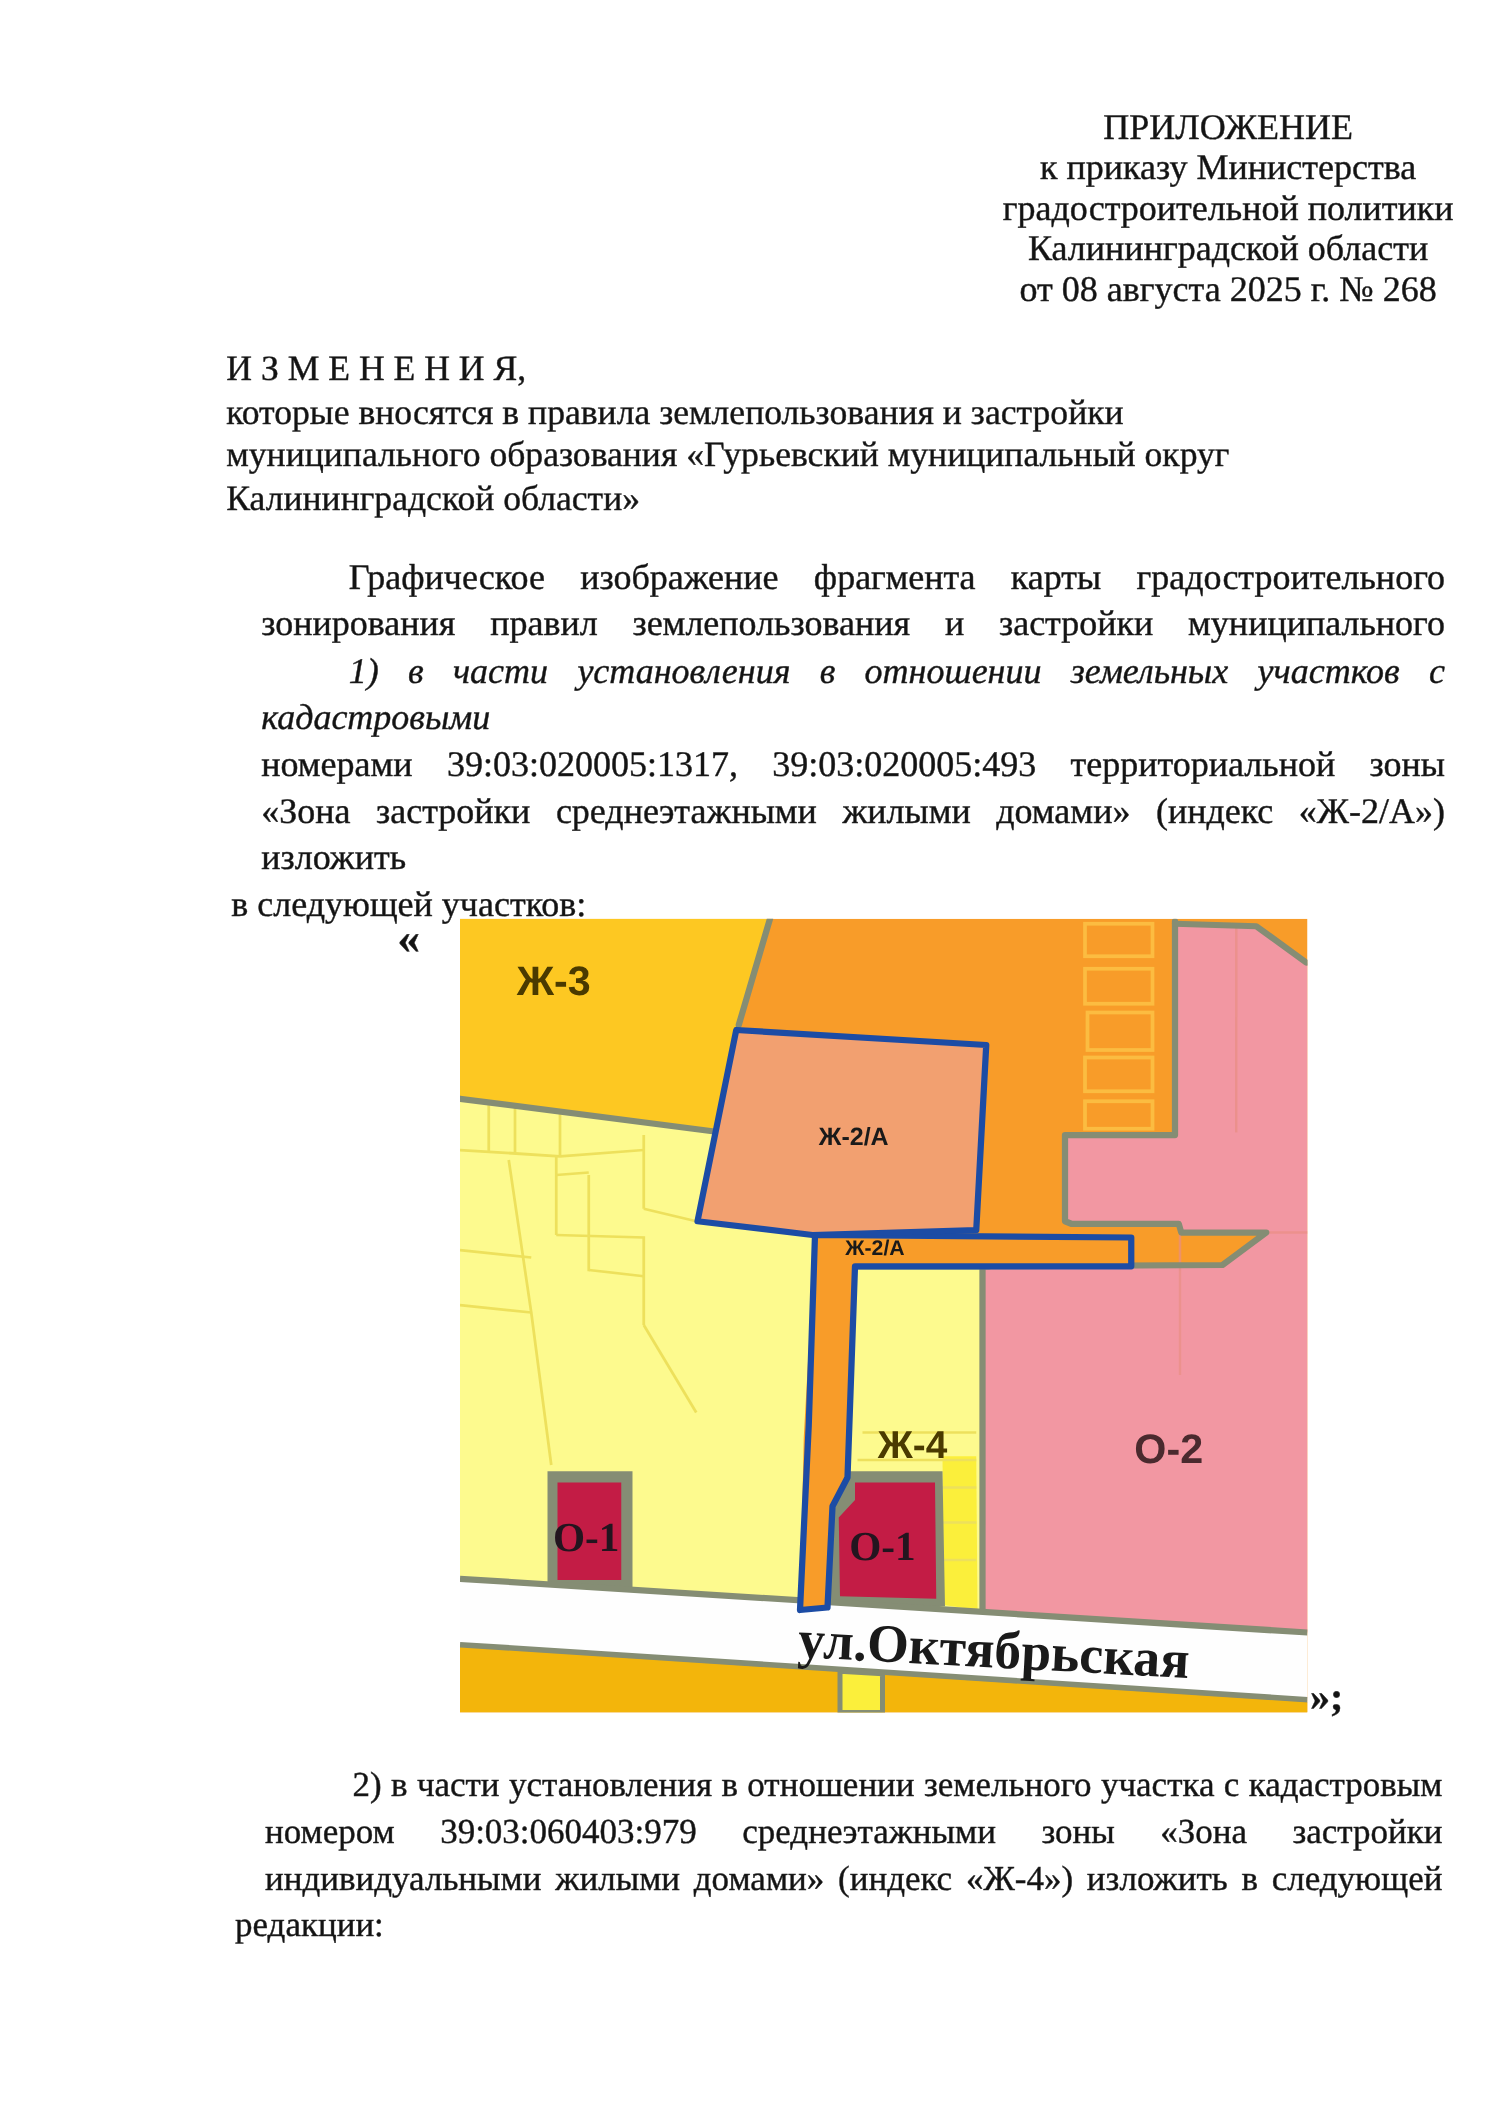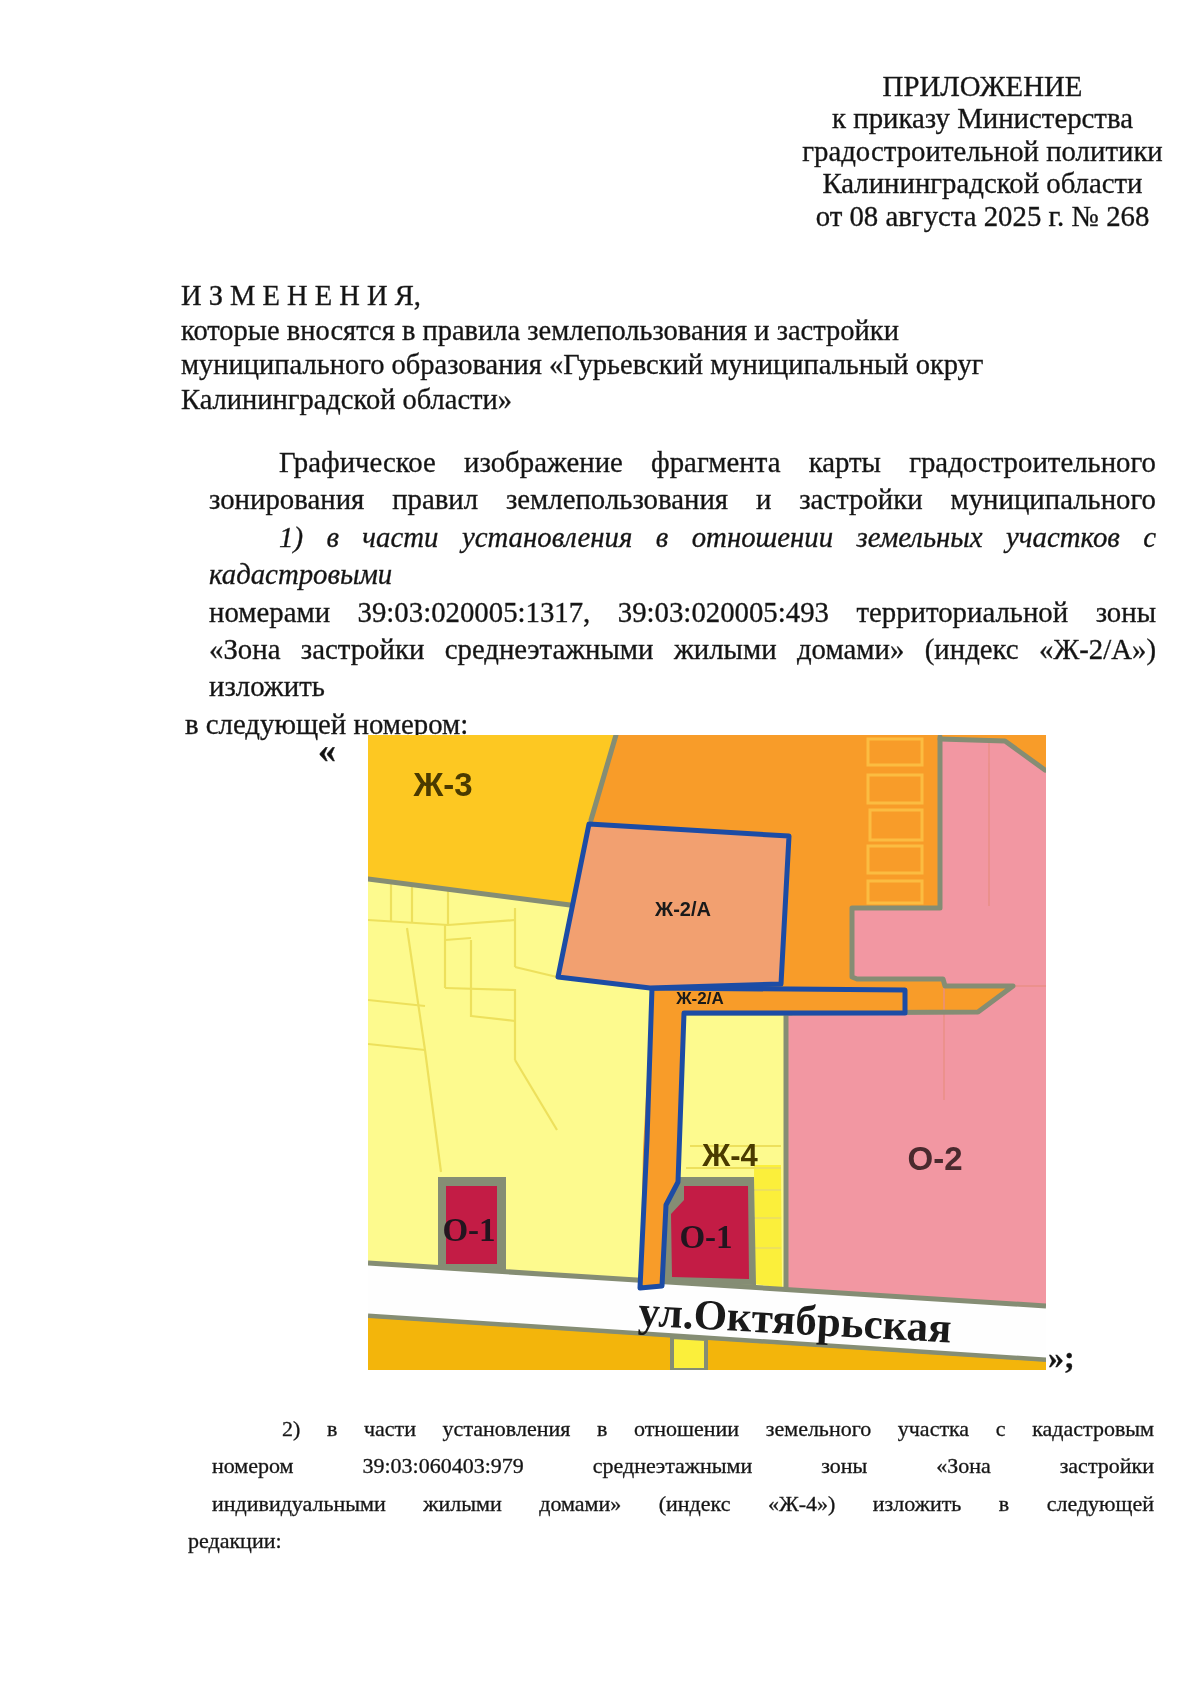--- a/index.html
+++ b/index.html
@@ -5,42 +5,42 @@
   html,body{margin:0;padding:0;}
   body{width:1200px;height:1697px;background:#fff;position:relative;
        font-family:"Liberation Serif",serif;color:#131313;overflow:hidden;
        -webkit-text-stroke:0.35px #2a2a2a;}
   .abs{position:absolute;}
   .jline{text-align:justify;text-align-last:justify;margin-left:24px;}
 </style>
 </head>
 <body>
 
-<div class="abs" style="left:795px;top:70px;width:375px;text-align:center;font-size:28.8px;line-height:32.4px;">
+<div class="abs" style="left:795px;top:86px;width:375px;text-align:center;font-size:28.8px;line-height:32.4px;">
 ПРИЛОЖЕНИЕ<br>
 к приказу Министерства<br>
 градостроительной политики<br>
 Калининградской области<br>
 от 08 августа 2025 г. № 268
 </div>
 
 <div class="abs" style="left:181px;top:279px;width:975px;text-align:left;font-size:28.5px;line-height:34.7px;font-weight:normal;">
 И З М Е Н Е Н И Я,<br>
 которые вносятся в правила землепользования и застройки<br>
 муниципального образования «Гурьевский муниципальный округ<br>
 Калининградской области»
 </div>
 
 <div class="abs" style="left:185px;top:444px;width:971px;font-size:28.8px;line-height:37.4px;">
 <div class="jline" style="text-indent:70px;">Графическое изображение фрагмента карты градостроительного</div>
 <div class="jline">зонирования правил землепользования и застройки муниципального</div>
 <div class="jline" style="text-indent:70px;word-spacing:-1.9px;font-style:italic;">1) в части установления в отношении земельных участков с кадастровыми</div>
 <div class="jline">номерами 39:03:020005:1317, 39:03:020005:493 территориальной зоны</div>
 <div class="jline" style="word-spacing:-3.2px;">«Зона застройки среднеэтажными жилыми домами» (индекс «Ж-2/А») изложить</div>
-<div>в следующей номером:</div>
+<div>в следующей участков:</div>
 </div>
 
 <div class="abs" style="left:318px;top:732px;font-size:36px;font-weight:bold;line-height:1;">«</div>
 
 <div class="abs" style="left:1048px;top:1341px;font-size:32px;font-weight:bold;line-height:1;">»;</div>
 
 <svg class="abs" style="left:368px;top:735px;" width="678" height="635" viewBox="368 735 678 635">
 
   <rect x="368" y="735" width="678" height="635" fill="#F89C29"></rect>
 
@@ -138,18 +138,18 @@
 
   <text x="935" y="1170" font-family="Liberation Sans" font-size="33" font-weight="bold" fill="#4a2a2e" text-anchor="middle">О-2</text>
 
   <text x="469" y="1241" font-family="Liberation Serif" font-size="33" font-weight="bold" fill="#23151f" text-anchor="middle">О-1</text>
 
   <text x="706" y="1248" font-family="Liberation Serif" font-size="33" font-weight="bold" fill="#23151f" text-anchor="middle">О-1</text>
 
   <text x="795" y="1334" font-family="Liberation Serif" font-size="43" font-weight="bold" fill="#1a1a1a" text-anchor="middle" transform="rotate(3.1 795 1320)">ул.Октябрьская</text>
 </svg>
 
-<div class="abs" style="left:188px;top:1410px;width:966px;font-size:22px;line-height:37.4px;">
+<div class="abs" style="left:188px;top:1410px;width:966px;font-size:28px;line-height:37.4px;">
 <div class="jline" style="text-indent:70px;">2) в части установления в отношении земельного участка с кадастровым</div>
 <div class="jline">номером 39:03:060403:979 среднеэтажными зоны «Зона застройки</div>
 <div class="jline">индивидуальными жилыми домами» (индекс «Ж-4») изложить в следующей</div>
 <div>редакции:</div>
 </div>
 
 </body></html>

